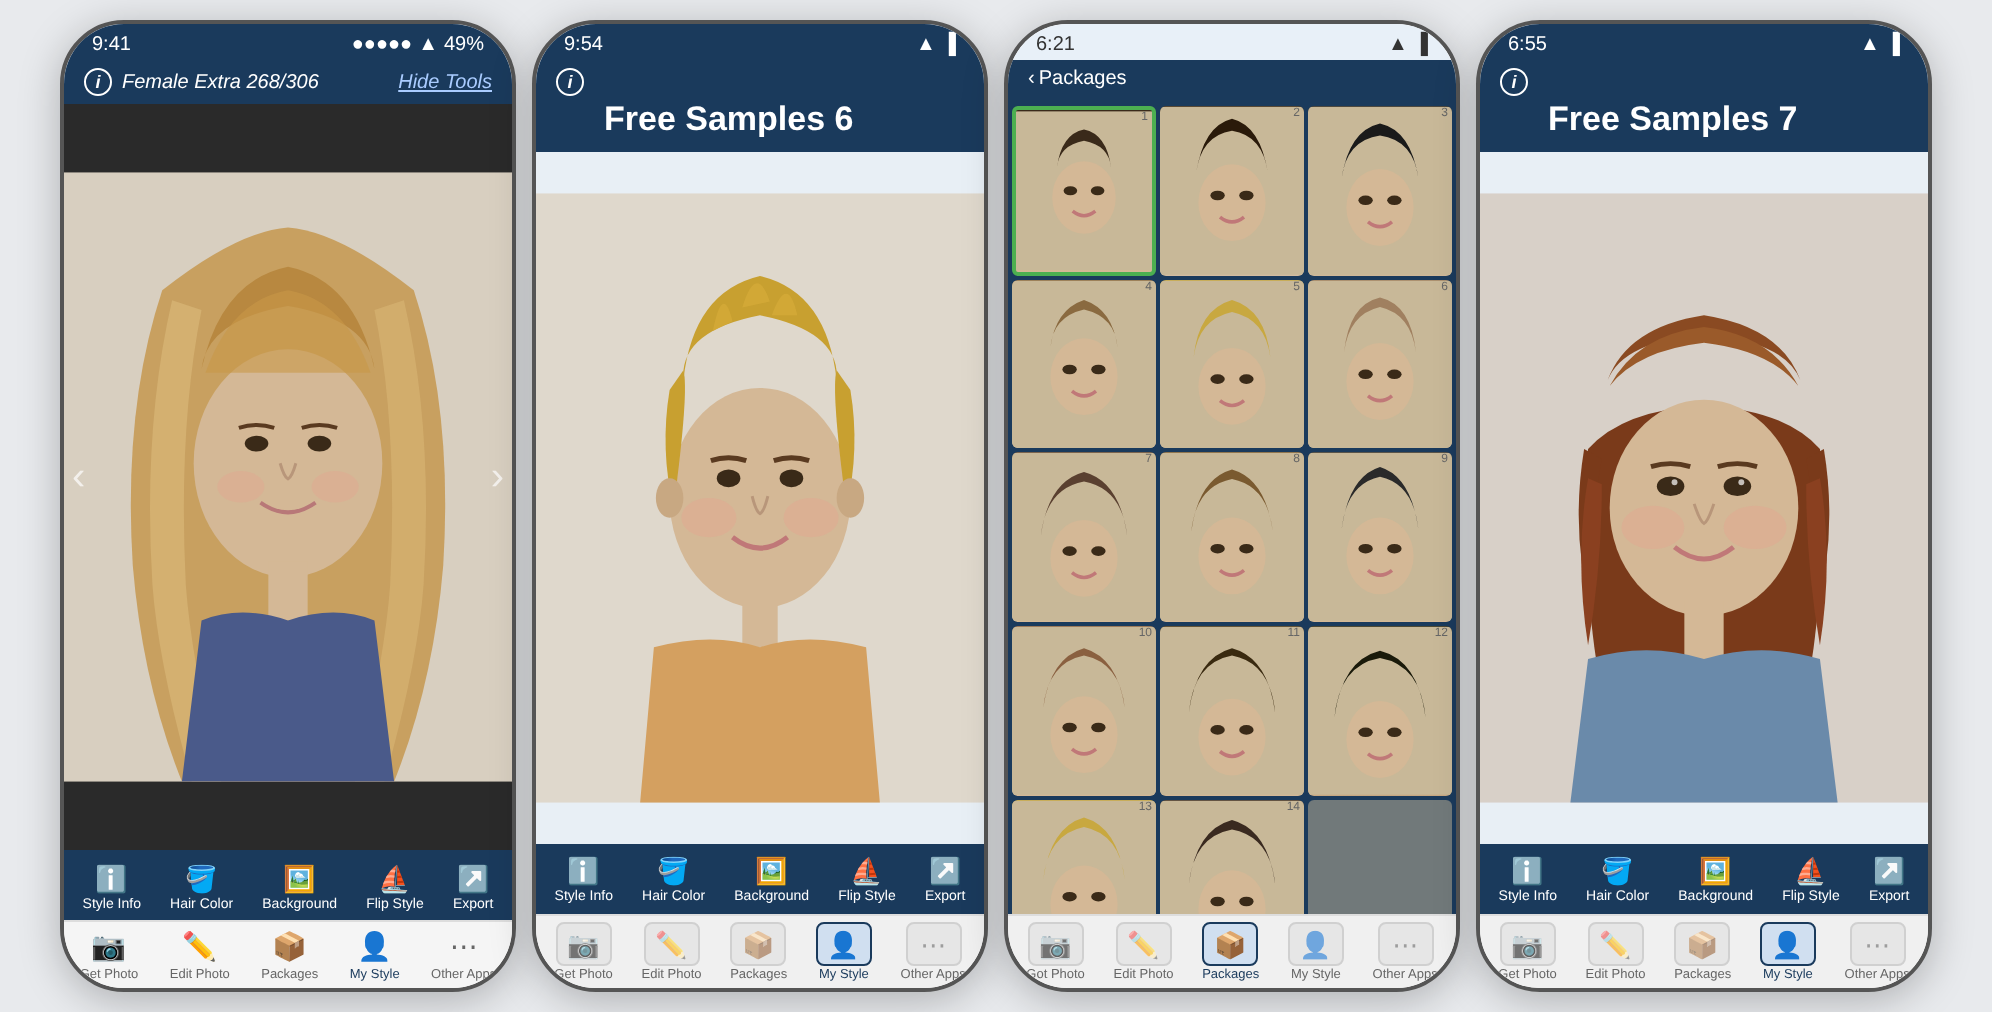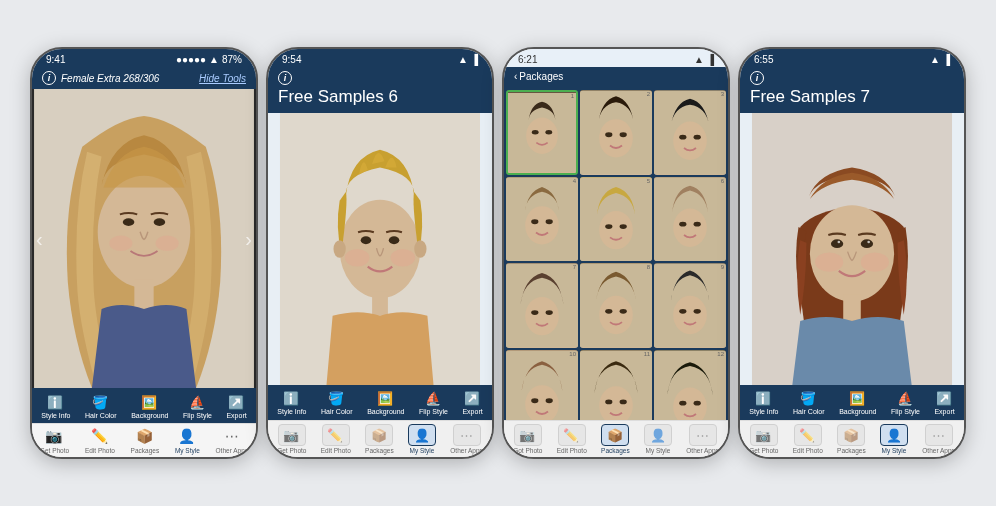--- a/index.html
+++ b/index.html
@@ -15,21 +15,21 @@
     }
     .screenshots-container {
       display: flex;
       gap: 8px;
       align-items: center;
       justify-content: center;
       padding: 10px;
     }
     .phone-frame {
       width: 228px;
-      height: 412px;
+      height: 486px;
       background: #fff;
       border-radius: 32px;
       overflow: hidden;
       box-shadow: 0 4px 20px rgba(0,0,0,0.25);
       display: flex;
       flex-direction: column;
       position: relative;
       border: 2px solid #555;
     }
     .status-bar {
@@ -138,22 +138,23 @@
       font-size: 14px;
     }
     
     .phone2-header {
       background: #1a3a5c;
       padding: 4px 10px 6px;
     }
     .phone2-title {
       color: #fff;
       font-size: 17px;
-      font-weight: normal;
+      font-weight: bold;
       margin-top: 2px;
+      margin-left: 24px;
     }
     .phone2-content {
       flex: 1;
       background: #e8eff5;
       display: flex;
       align-items: center;
       justify-content: center;
       overflow: hidden;
     }
     
@@ -294,21 +295,21 @@
 
 <div class="screenshots-container">
 
   <div class="phone-frame">
 
     <div class="status-bar">
       <span>9:41</span>
       <div class="status-icons">
         <span>●●●●●</span>
         <span>▲</span>
-        <span>87%</span>
+        <span>49%</span>
       </div>
     </div>
 
     <div class="phone1-header">
       <div style="display:flex;align-items:center;gap:5px;">
         <div class="info-icon">i</div>
         <span class="phone1-header-text">Female Extra 268/306</span>
       </div>
       <span class="phone1-header-text" style="color:#aaccff;text-decoration:underline;">Hide Tools</span>
     </div>

